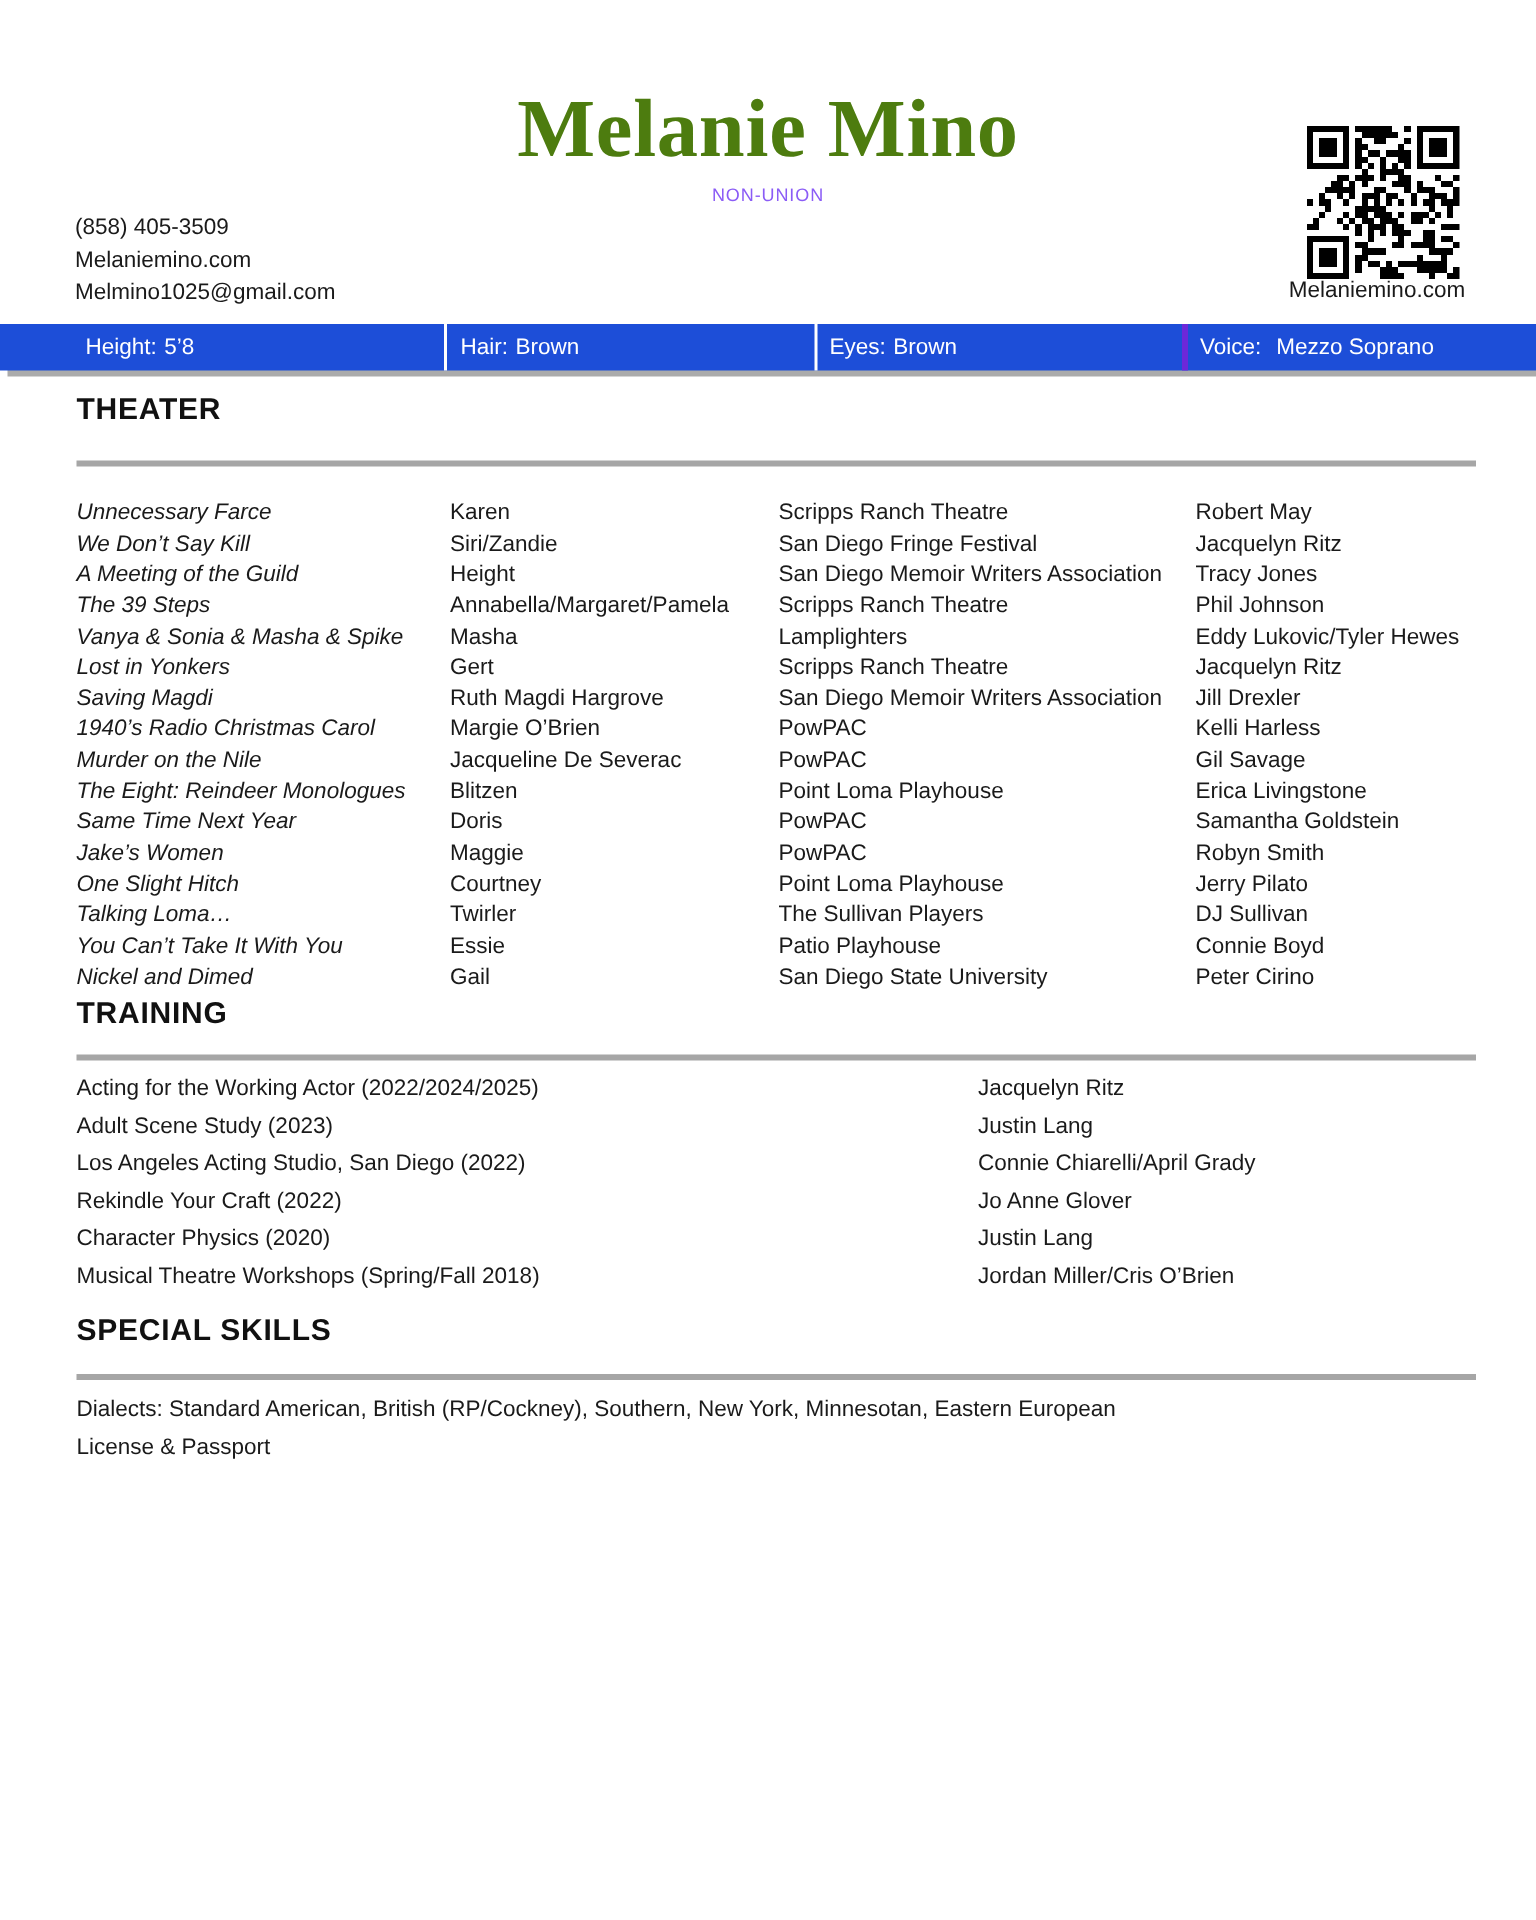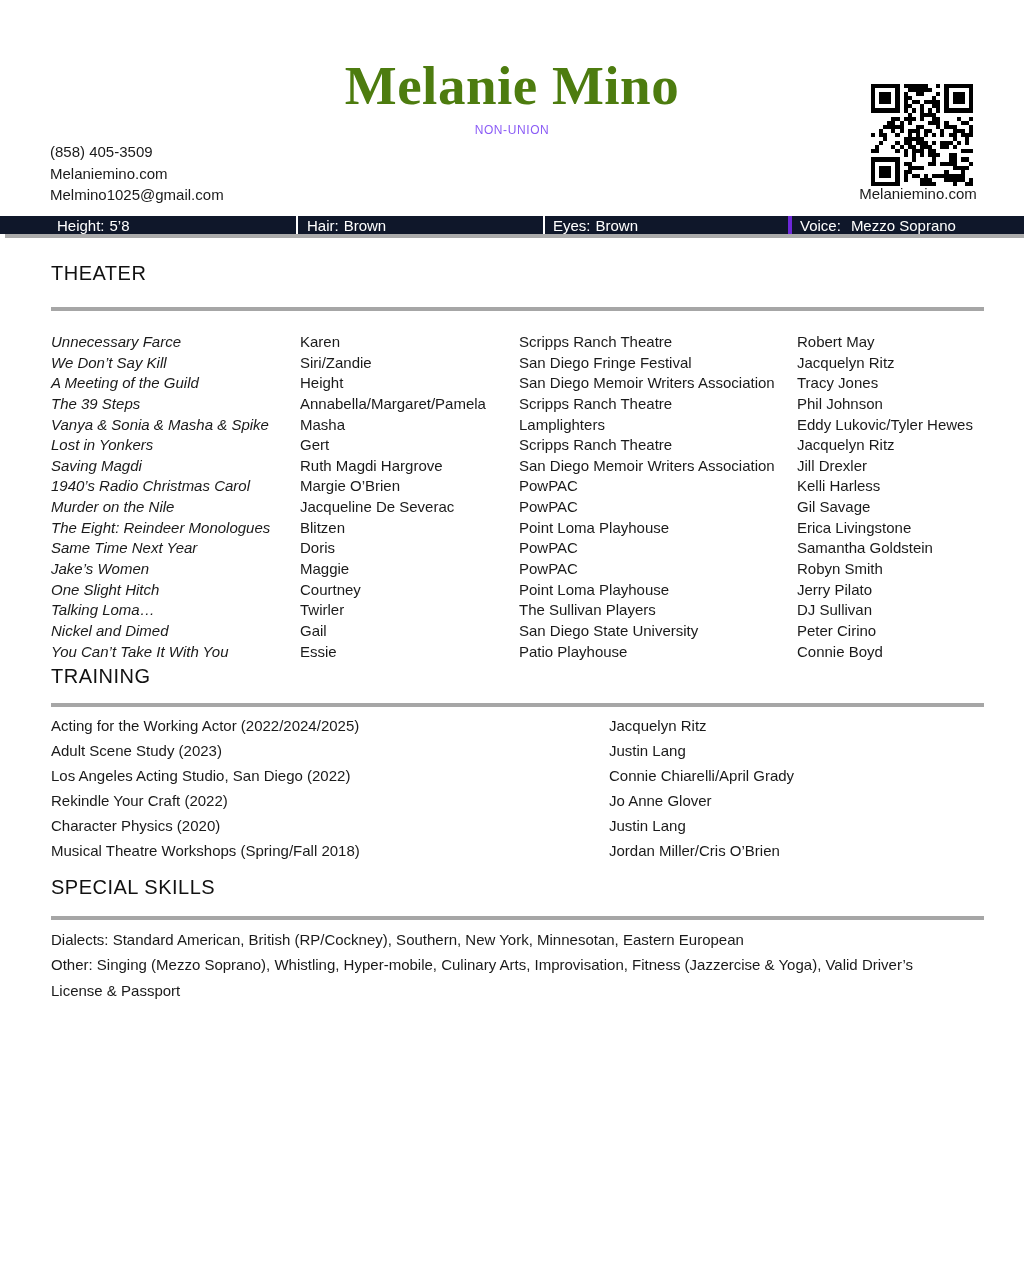--- a/index.html
+++ b/index.html
@@ -19,55 +19,55 @@
     font-size:12px;letter-spacing:0.6px;color:#8b5cf6;
   }
   .contact{position:absolute;left:50px;top:141px;font-size:15px;line-height:21.5px;}
   .qr{position:absolute;left:871px;top:84px;width:102px;height:102px;}
   .qr svg{width:100%;height:100%;fill:#000;}
   .qr-caption{
     position:absolute;left:852px;top:185px;width:132px;text-align:center;font-size:15px;
   }
   
   .statsbar{
-    position:absolute;left:0;top:216px;width:1024px;height:18px;
-    background:#0f172a;color:#ffffff;display:flex;align-items:stretch;
+    position:absolute;left:0;top:216px;width:1024px;height:31px;
+    background:#1d4ed8;color:#ffffff;display:flex;align-items:stretch;
     box-shadow:5px 4px 0 #ababab;font-size:15px;
   }
   .stat-cell{display:flex;align-items:center;box-sizing:border-box;white-space:nowrap;}
   .stat-cell.c1{width:296px;padding-left:57px;}
   .stat-cell.c2{width:247px;padding-left:9px;border-left:2px solid #ffffff;}
   .stat-cell.c3{width:245px;padding-left:8px;border-left:2px solid #ffffff;}
   .stat-cell.c4{width:236px;padding-left:8px;border-left:4px solid #6d28d9;}
   .stat-label{margin-right:5px;}
   .stat-cell.c4 .stat-label{margin-right:10px;}
   
   .section-heading{
-    position:absolute;left:51px;margin:0;font-size:20px;font-weight:400;
+    position:absolute;left:51px;margin:0;font-size:20px;font-weight:700;
     color:#111;letter-spacing:0.5px;white-space:nowrap;
   }
   .heading-theater{top:262px;}
   .heading-training{top:665px;}
   .heading-skills{top:876px;}
   .section-rule{position:absolute;left:51px;width:933px;height:4px;background:#a6a6a6;}
   .rule-theater{top:307px;}
   .rule-training{top:703px;}
   .rule-skills{top:916px;}
   
   .theater-table{position:absolute;left:51px;top:332px;width:973px;font-size:15px;}
   .t-row{
     display:grid;grid-template-columns:249px 219px 278px 1fr;
     height:20.65px;line-height:20.65px;white-space:nowrap;align-items:center;
   }
   .t-show{font-style:italic;}
   
   .training-list{position:absolute;left:51px;top:713px;width:973px;font-size:15px;}
   .tr-row{
     display:grid;grid-template-columns:558px 1fr;
-    height:25.1px;line-height:25.1px;white-space:nowrap;align-items:center;
+    height:25.1px;line-height:25.1px;white-space:nowrap;align-items:center;gap:43px;
   }
   
   .skills-block{position:absolute;left:51px;top:927px;width:973px;font-size:15px;}
   .skill-line{height:25.3px;line-height:25.3px;white-space:nowrap;}
 </style>
 </head>
 <body>
 
 <div class="page">
 
@@ -507,32 +507,32 @@
       </div>
 
       <div class="t-row">
         <div class="t-show">Talking Loma…</div>
         <div class="t-role">Twirler</div>
         <div class="t-theatre">The Sullivan Players</div>
         <div class="t-director">DJ Sullivan</div>
       </div>
 
       <div class="t-row">
+        <div class="t-show">You Can’t Take It With You</div>
+        <div class="t-role">Essie</div>
+        <div class="t-theatre">Patio Playhouse</div>
+        <div class="t-director">Connie Boyd</div>
+      </div>
+
+      <div class="t-row">
         <div class="t-show">Nickel and Dimed</div>
         <div class="t-role">Gail</div>
         <div class="t-theatre">San Diego State University</div>
         <div class="t-director">Peter Cirino</div>
       </div>
-
-      <div class="t-row">
-        <div class="t-show">You Can’t Take It With You</div>
-        <div class="t-role">Essie</div>
-        <div class="t-theatre">Patio Playhouse</div>
-        <div class="t-director">Connie Boyd</div>
-      </div>
     </div>
 
   <h2 class="section-heading heading-training">TRAINING</h2>
   <div class="section-rule rule-training"></div>
   <div class="training-list">
 
       <div class="tr-row">
         <div class="tr-course">Acting for the Working Actor (2022/2024/2025)</div>
         <div class="tr-instructor">Jacquelyn Ritz</div>
       </div>
@@ -562,18 +562,17 @@
         <div class="tr-instructor">Jordan Miller/Cris O’Brien</div>
       </div>
     </div>
 
   <h2 class="section-heading heading-skills">SPECIAL SKILLS</h2>
   <div class="section-rule rule-skills"></div>
   <div class="skills-block">
 
       <div class="skill-line">Dialects: Standard American, British (RP/Cockney), Southern, New York, Minnesotan, Eastern European</div>
 
-      <div class="skill-line">Other: Singing (Mezzo Soprano), Whistling, Hyper-mobile, Culinary Arts, Improvisation, Fitness (Jazzercise &amp; Yoga), Valid Driver’s</div>
 
       <div class="skill-line">License &amp; Passport</div>
     </div>
 
 </div>
 
 </body></html>

